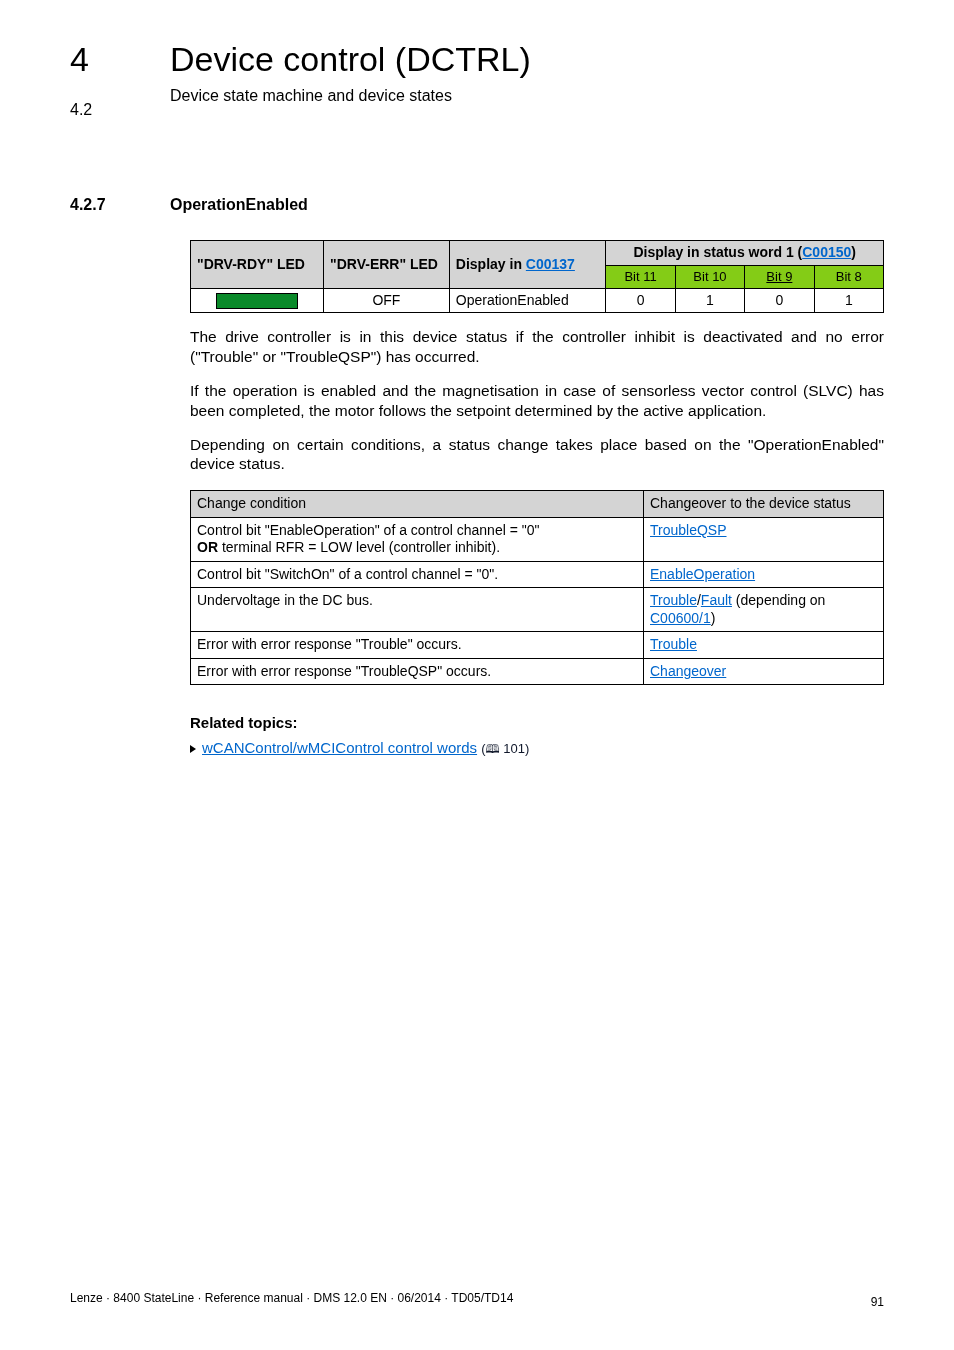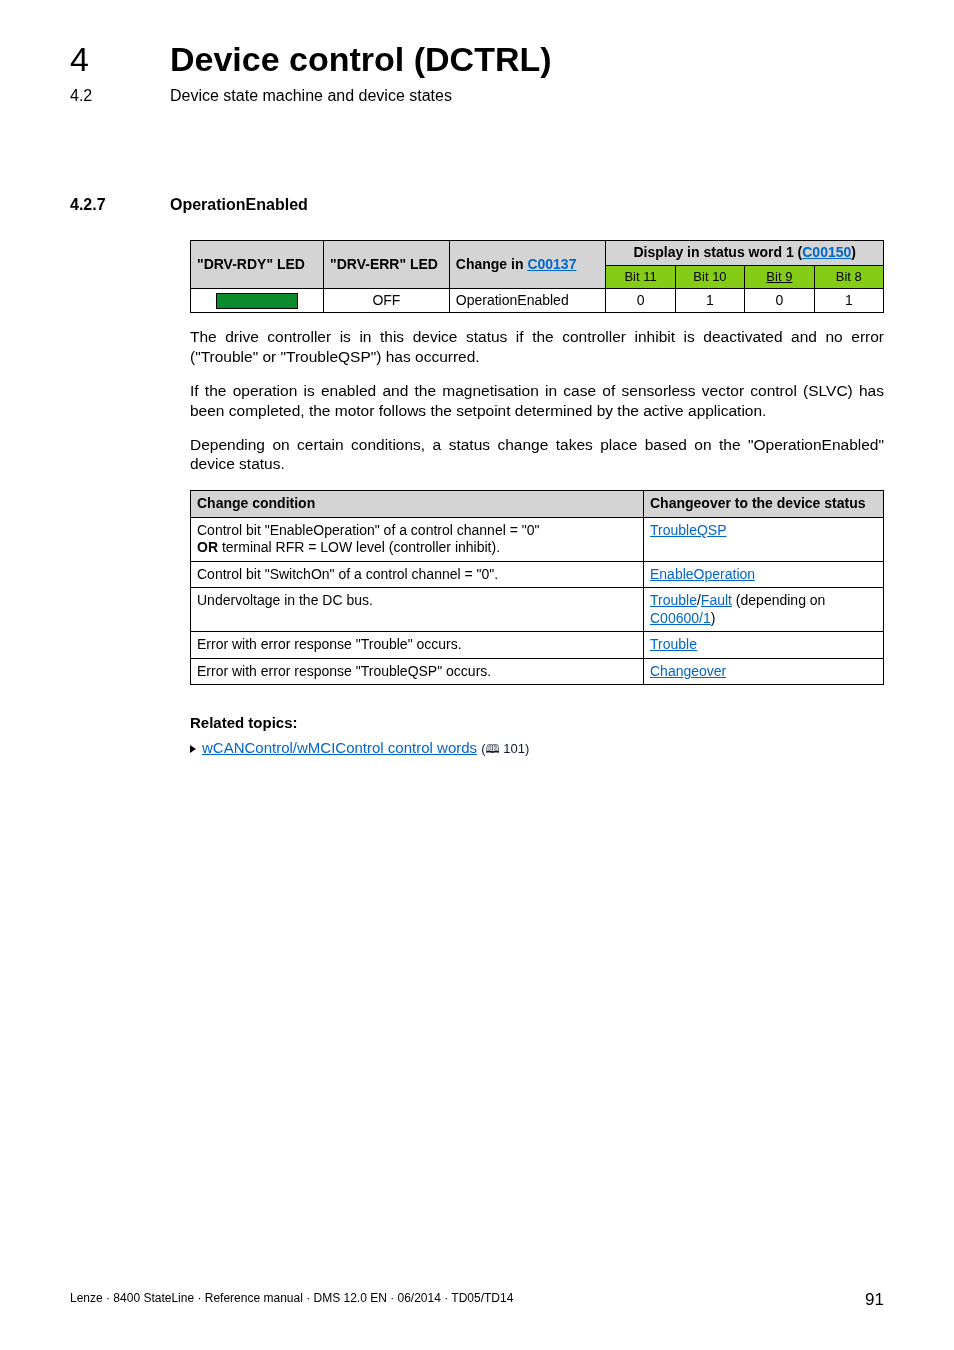--- a/index.html
+++ b/index.html
@@ -27,26 +27,26 @@
     left: 70px;
     font-size: 34px;
     font-weight: 400;
     font-family: "Segoe UI Light", "Segoe UI", Arial, sans-serif;
   }
   .chaptitle {
     position: absolute;
     top: 38px;
     left: 170px;
     font-size: 34px;
-    font-weight: 700;
+    font-weight: 400;
     font-family: "Segoe UI Light", "Segoe UI", Arial, sans-serif;
   }
   .subnum {
     position: absolute;
-    top: 86px;
+    top: 100px;
     left: 70px;
     font-size: 16px;
   }
   .subtitle {
     position: absolute;
     top: 86px;
     left: 170px;
     font-size: 16px;
   }
   .dashline {
@@ -127,21 +127,21 @@
     line-height: 1.28;
   }
   table.changes {
     border-collapse: collapse;
     width: 100%;
     font-size: 14px;
     margin-top: 16px;
   }
   table.changes th {
     background: #d4d4d4;
-    font-weight: 700;
+    font-weight: 400;
     text-align: left;
     border: 1px solid #000;
     padding: 4px 6px;
   }
   table.changes td {
     border: 1px solid #000;
     padding: 4px 6px;
     vertical-align: top;
   }
   .related-h {
@@ -171,21 +171,21 @@
     position: absolute;
     left: 70px;
     bottom: 44px;
     font-size: 12px;
     color: #000;
   }
   .pagenum {
     position: absolute;
     right: 70px;
     bottom: 40px;
-    font-size: 17px;
+    font-size: 12px;
   }
 </style>
 </head>
 <body>
 
 <div class="page">
   <div class="chapnum">4</div>
   <div class="chaptitle">Device control (DCTRL)</div>
   <div class="subnum">4.2</div>
   <div class="subtitle">Device state machine and device states</div>
@@ -196,21 +196,21 @@
   <div class="sectitle">OperationEnabled</div>
 
   <div class="content">
 
     <table class="status">
       <tbody>
           <tr>
         <th rowspan="2" style="width:128px;">"DRV-RDY" LED</th>
         <th rowspan="2" style="width:128px;">"DRV-ERR" LED</th>
         <th rowspan="2" style="width:150px;">
-          <span>Change in </span><span class="link">C00137</span>
+          <span>Display in </span><span class="link">C00137</span>
         </th>
         <th colspan="4" style="text-align:center;">
           <span>Display in status word 1 (</span><span class="link">C00150</span><span>)</span>
         </th>
       </tr>
       <tr>
         <td class="subhead" style="width:65px;">Bit 11</td>
         <td class="subhead" style="width:65px;">Bit 10</td>
         <td class="subhead" style="width:65px;text-decoration:underline;">Bit 9</td>
         <td class="subhead" style="width:65px;">Bit 8</td>

